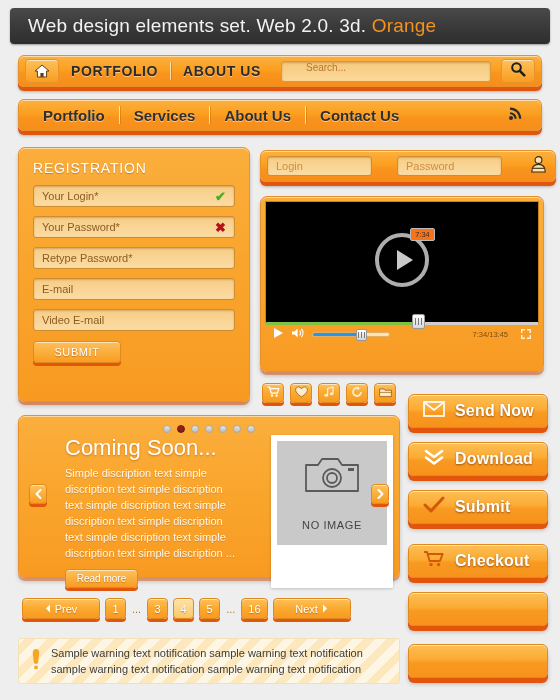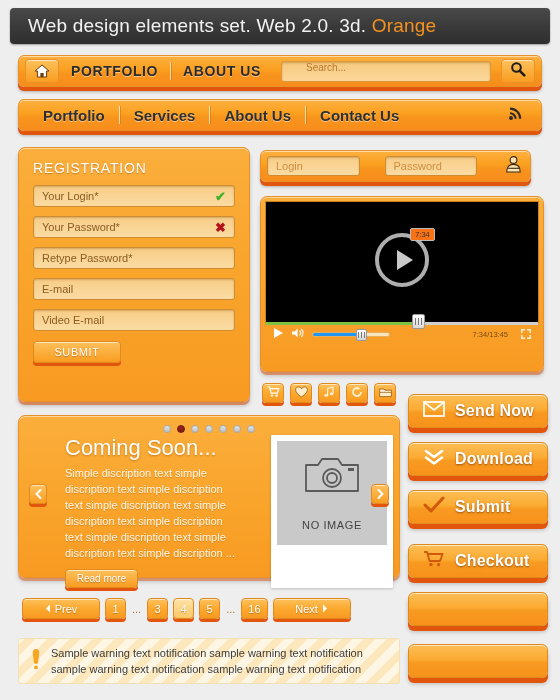--- a/index.html
+++ b/index.html
@@ -125,21 +125,21 @@
     border: 1px solid #e08a1e; border-radius: 4px;
     display: flex; align-items: center; justify-content: center;
     color: #fff; font-size: 11px; letter-spacing: .6px;
     text-shadow: 0 1px 1px rgba(150,80,10,.55);
     box-shadow: 0 3px 0 #e2550c, inset 0 1px 0 rgba(255,255,255,.6);
   }
 
   
   .loginbar {
     position: absolute; left: 260px; top: 150px;
-    width: 271px; height: 32px;
+    width: 296px; height: 32px;
     display: flex; align-items: center; padding: 0 6px; gap: 25px;
   }
   .lfield {
     height: 20px; flex: 1;
     background: linear-gradient(180deg,#f7cd86,#fbdca4);
     border: 1px solid #cf8d33; border-radius: 3px;
     display: flex; align-items: center; padding-left: 8px;
     box-shadow: inset 0 1px 2px rgba(130,75,10,.3);
   }
   .lfield .ph { font-size: 11px; color: #d08e3f; }

